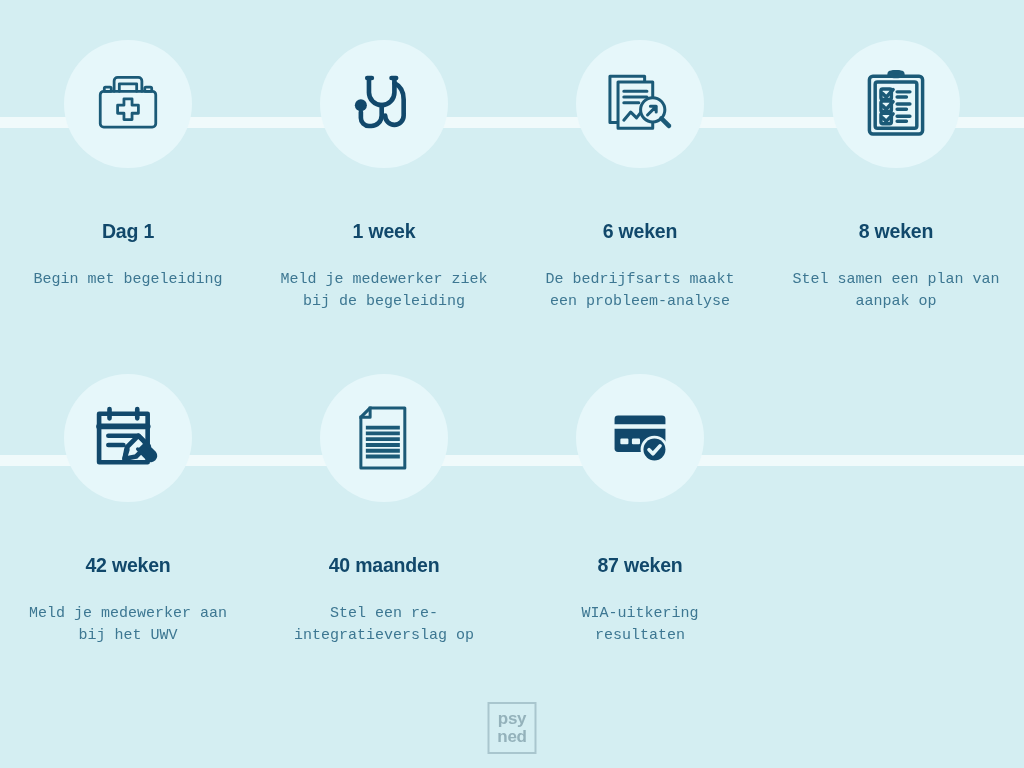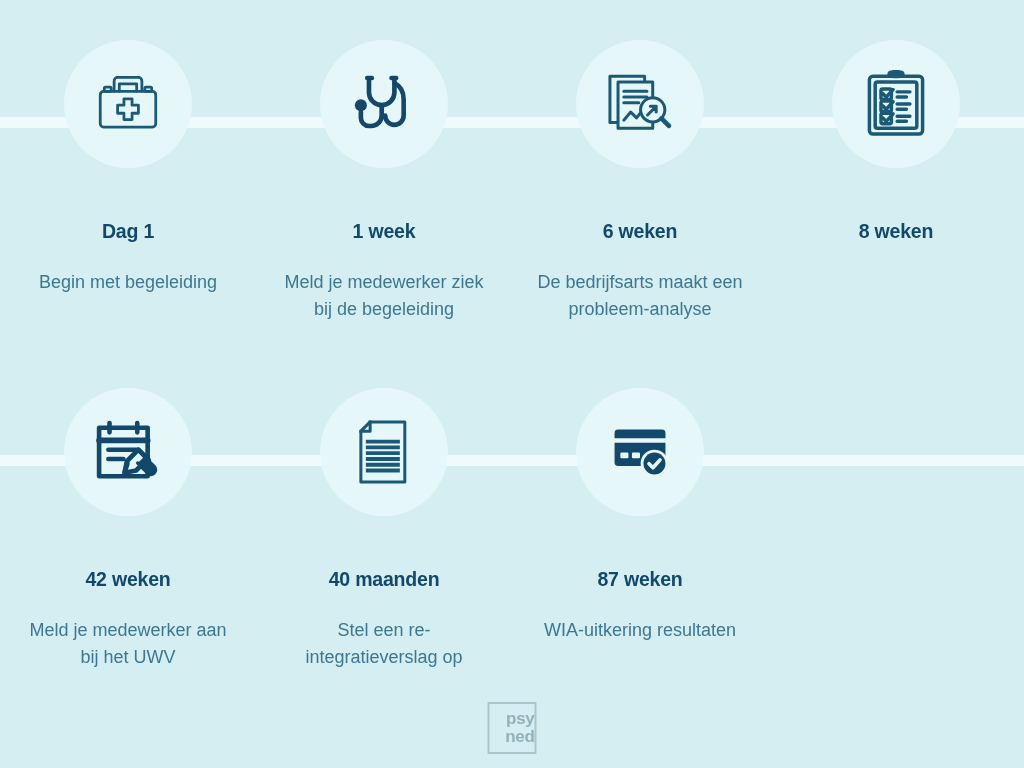--- a/index.html
+++ b/index.html
@@ -37,21 +37,21 @@
 
   
   .row {
     position: absolute;
     left: 0;
     width: 1024px;
     display: flex;
     z-index: 2;
   }
   .row.row1 { top: 40px; }
-  .row.row2 { top: 388px; }
+  .row.row2 { top: 374px; }
 
   .step {
     width: 256px;
     display: flex;
     flex-direction: column;
     align-items: center;
   }
 
   .circle {
     width: 128px;
@@ -77,40 +77,41 @@
     font-size: 19.5px;
     font-weight: bold;
     color: #11486b;
     letter-spacing: -0.2px;
     text-align: center;
     line-height: 1;
   }
 
   .step-desc {
     margin-top: 27px;
-    font-size: 18px;
+    font-size: 15px;
     color: #3d7792;
     text-align: center;
     line-height: 1.52;
     max-width: 215px;
     font-weight: 400;
+    font-family: Liberation Mono, monospace;
   }
 
   
   .logo {
     position: absolute;
     left: 50%;
     transform: translateX(-50%);
     top: 702px;
     width: 49px;
     height: 52px;
     border: 2px solid #a9c6ce;
     display: flex;
     flex-direction: column;
-    align-items: flex-end;
+    align-items: center;
     justify-content: center;
     z-index: 4;
     background: transparent;
   }
   .logo-line {
     font-size: 17px;
     font-weight: bold;
     color: #94b2bb;
     line-height: 1.06;
     letter-spacing: -0.3px;
@@ -192,20 +193,21 @@
             <rect x="19" y="29.5" width="9" height="9" rx="1.4"></rect>
             <path d="M20.5 33.5l3 3 6-6.5"></path>
             <path d="M33 32h11M33 36.5h8"></path>
             <rect x="19" y="40" width="9" height="9" rx="1.4"></rect>
             <path d="M20.5 44l3 3 6-6.5"></path>
             <path d="M33 42.5h11M33 47h8"></path>
           </svg>
         </span>
       </div>
       <div class="step-title">8 weken</div>
+      <div class="step-desc">Stel samen een plan van aanpak op</div>
     </div>
 
   </div>
 
   <div class="row row2">
 
     <div class="step">
       <div class="circle">
         <span class="icon-wrap">
           <svg viewBox="0 0 64 64" fill="none" stroke="#11486b" stroke-width="4" stroke-linecap="round" stroke-linejoin="round">

